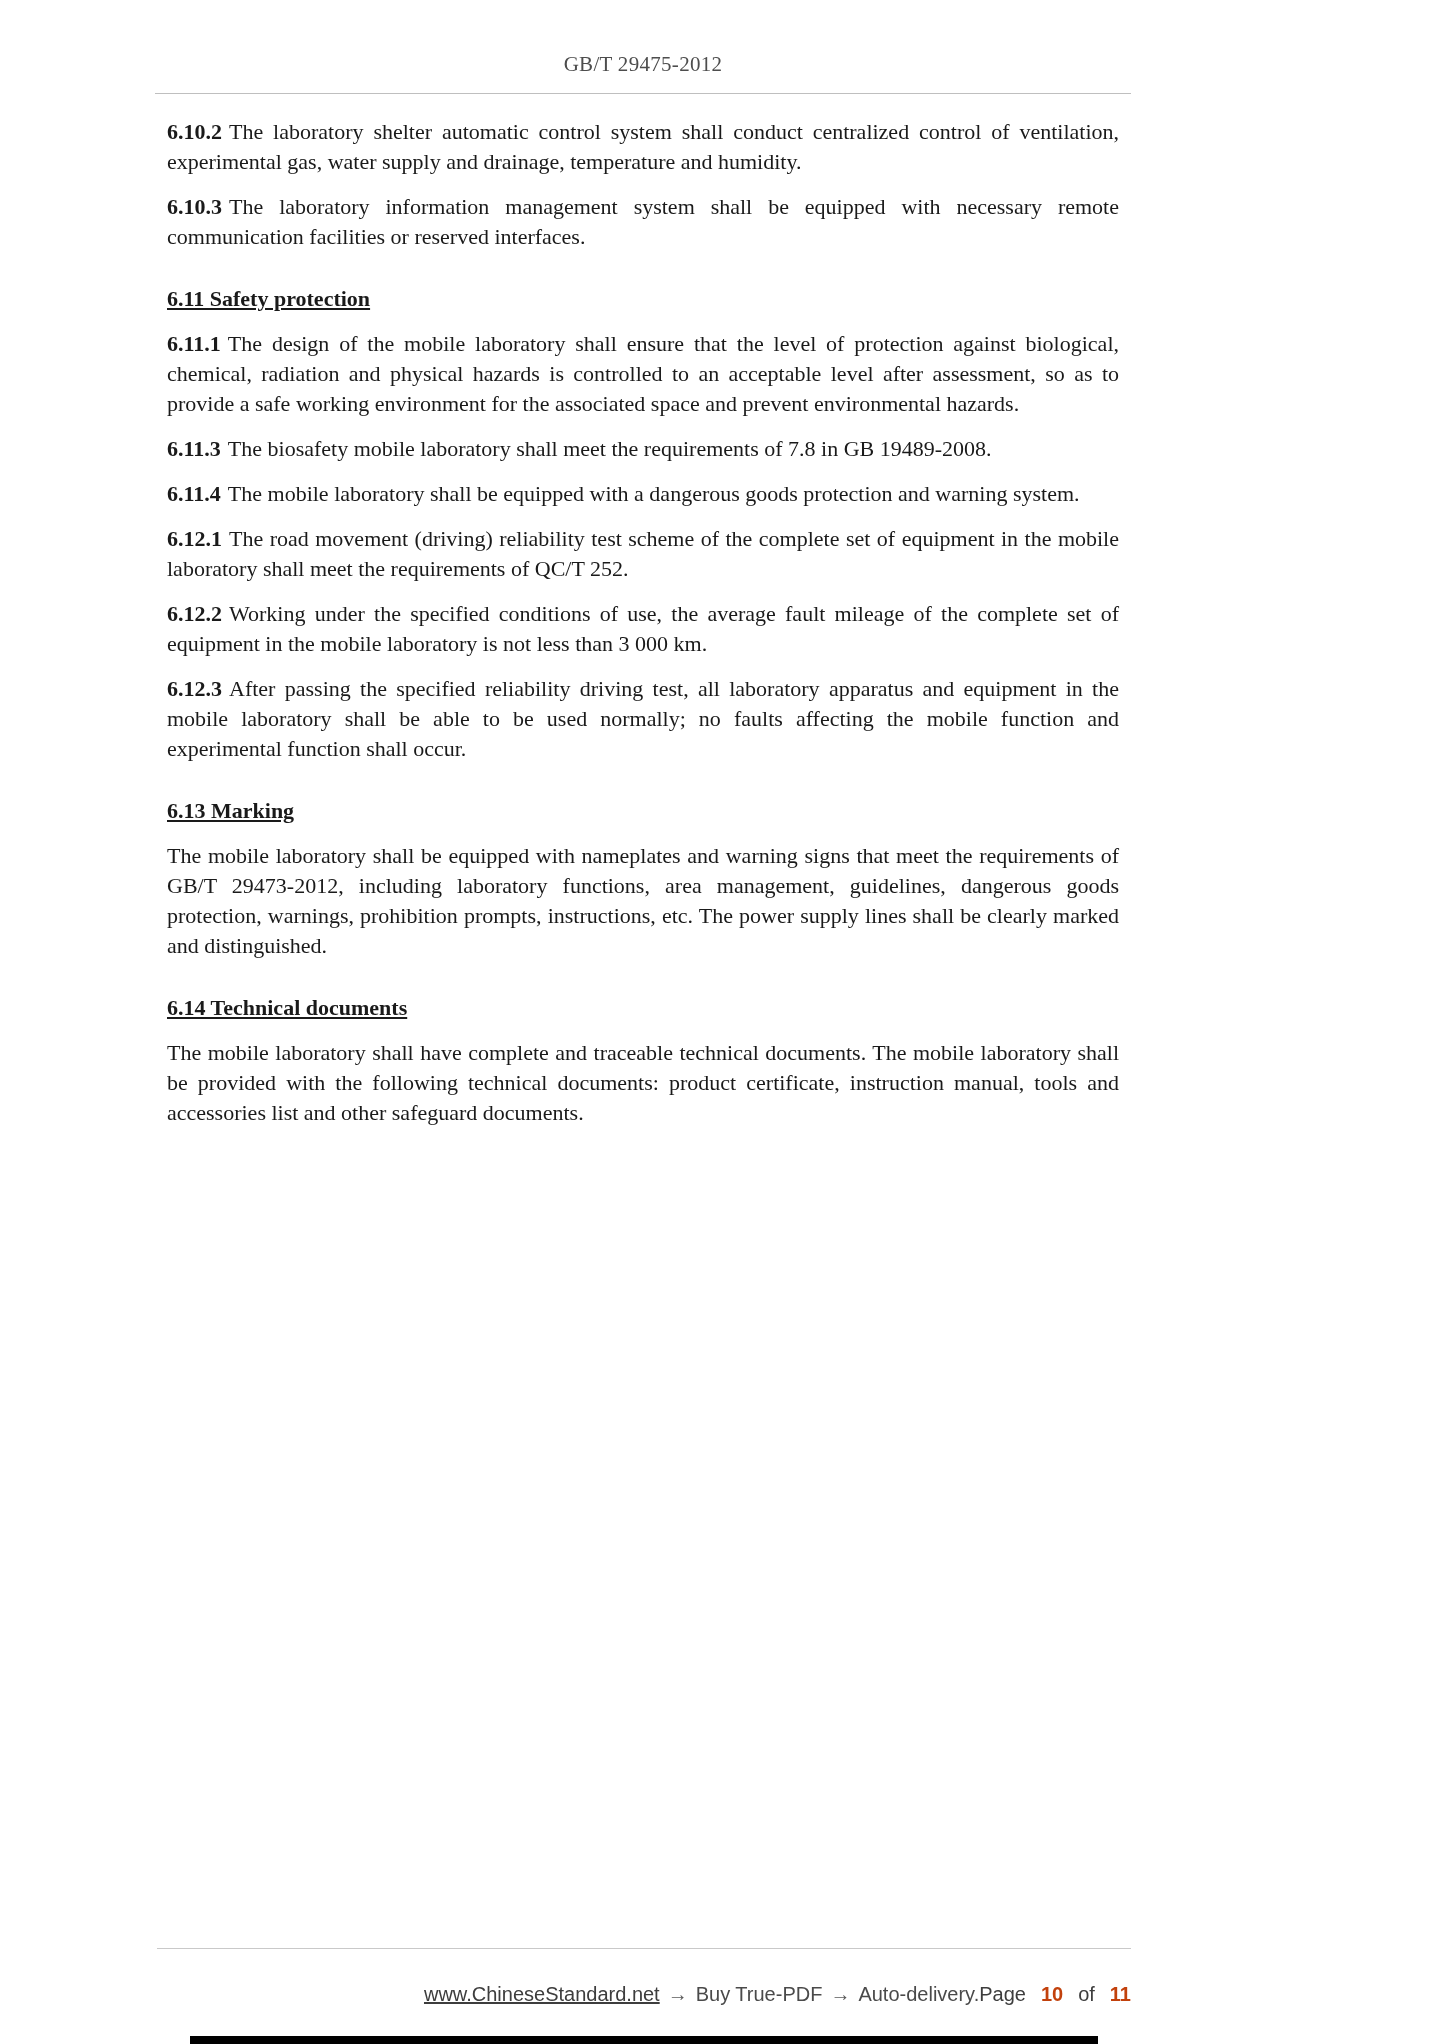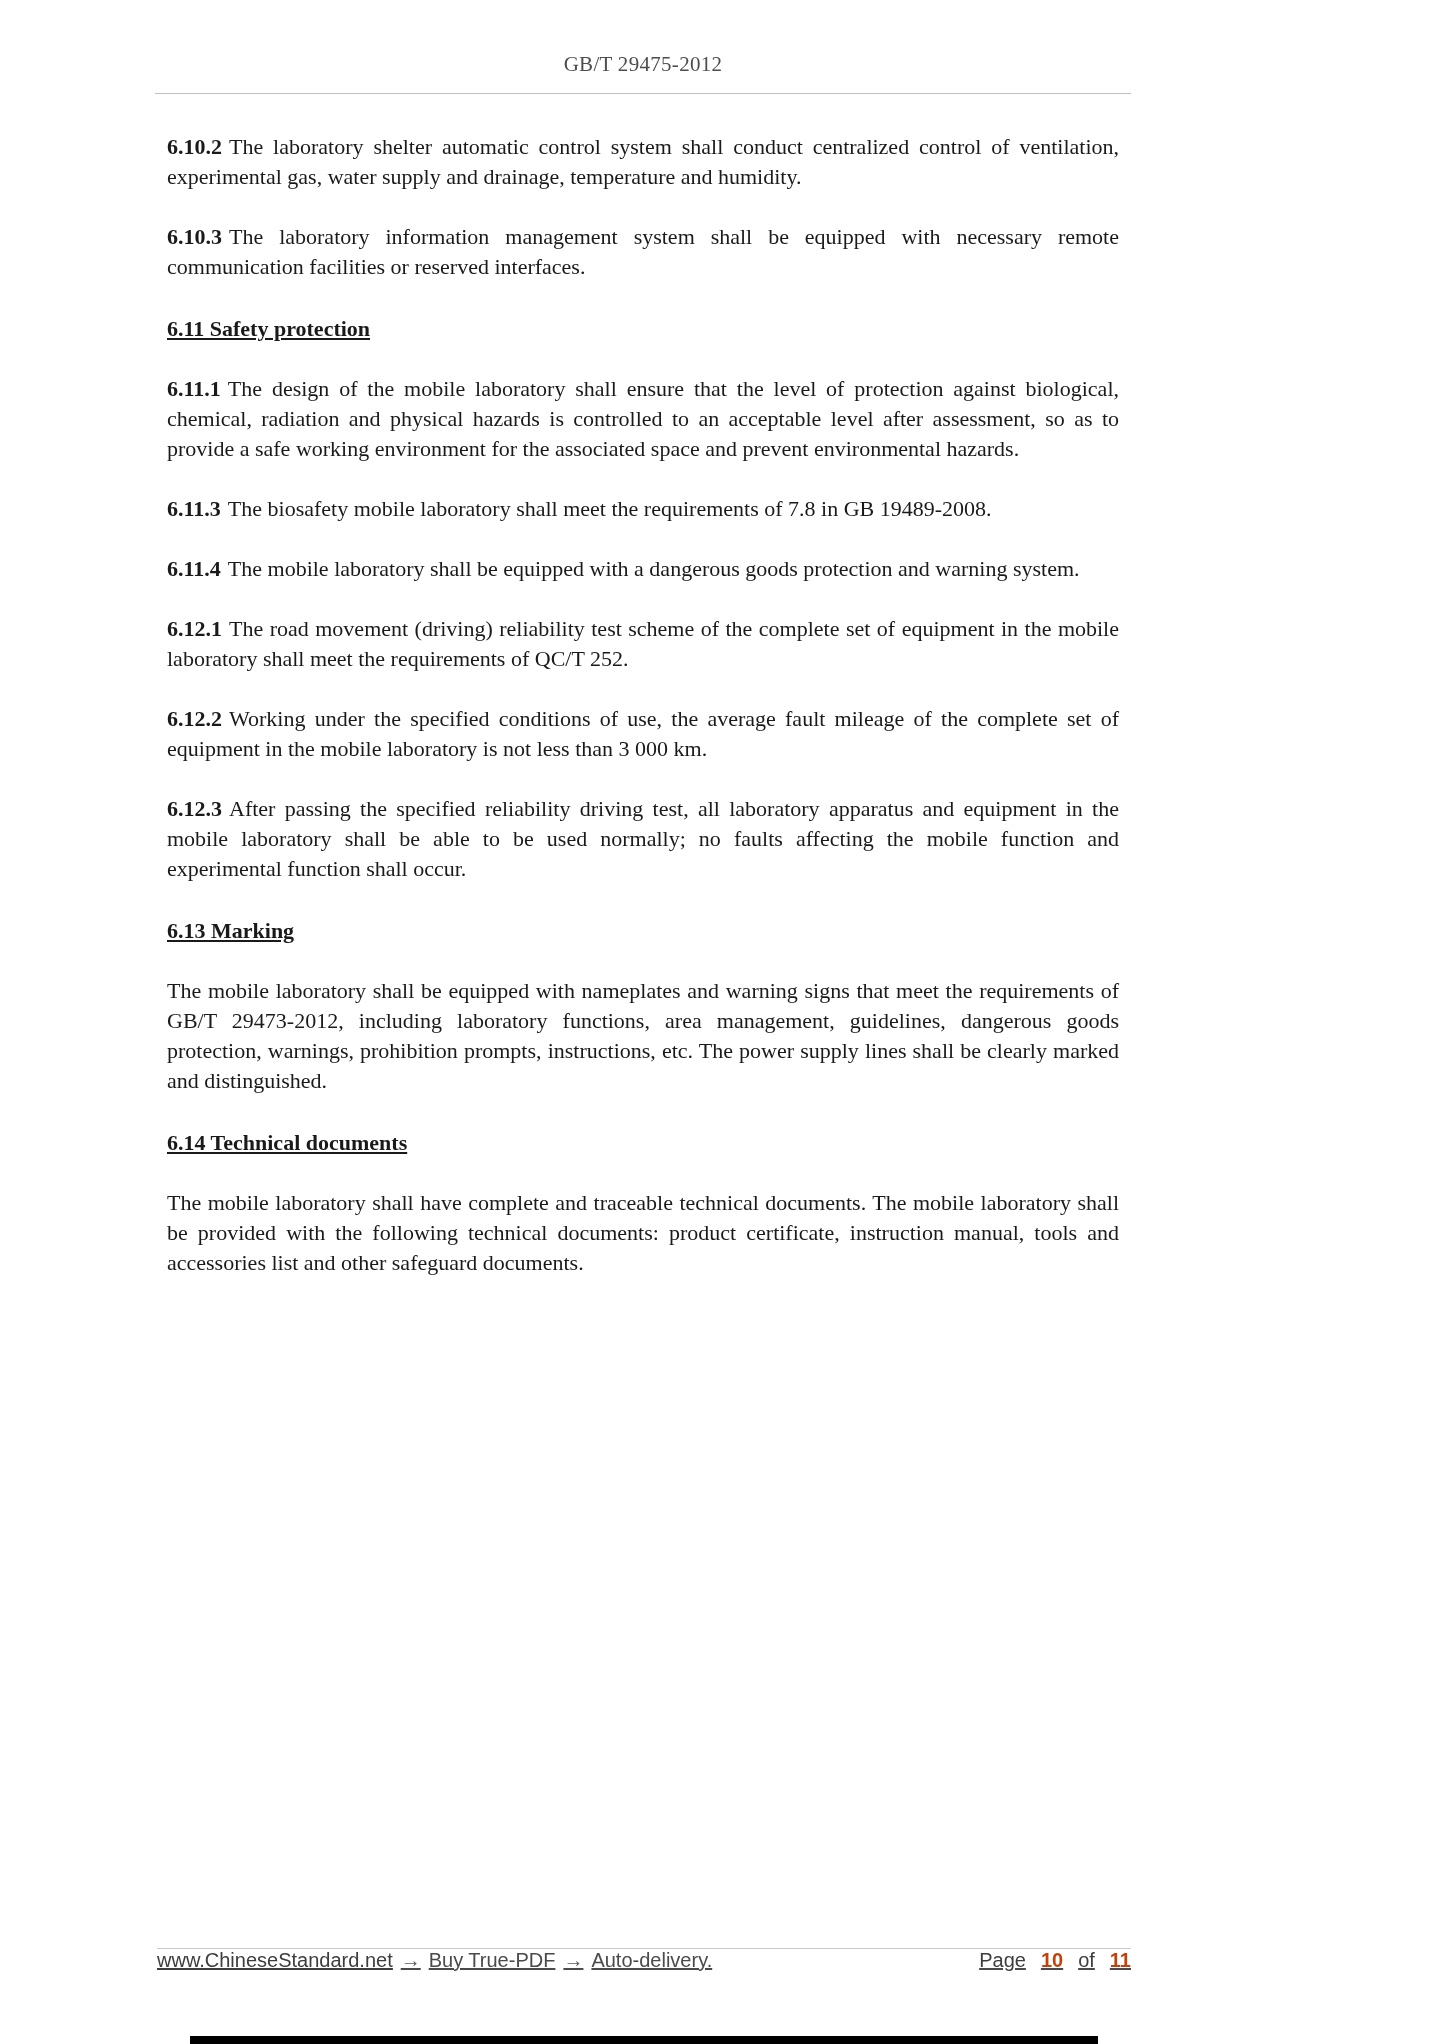--- a/index.html
+++ b/index.html
@@ -26,47 +26,47 @@
     height: 0;
   }
   .content {
     margin: 0 167px;
     padding-top: 8px;
     font-size: 22px;
     line-height: 30px;
     text-align: justify;
   }
   .content p.para {
-    margin-top: 30px;
+    margin-top: 15px;
   }
   .content h2.sec-heading {
     margin-top: 32px;
     font-size: 22px;
     line-height: 30px;
     font-weight: bold;
     text-align: left;
     text-decoration: underline;
   }
   .num {
     font-weight: bold;
     margin-right: 0.32em;
   }
   .footer {
     position: absolute;
     top: 1948px;
     left: 157px;
     right: 155px;
     border-top: 1px solid #c9c9c9;
+    padding-top: 34px;
     display: flex;
-    justify-content: space-between;
+    justify-content: flex-end;
     align-items: baseline;
     font-family: "Liberation Sans", "DejaVu Sans", sans-serif;
     font-size: 20px;
     color: #4a4a4a;
-    text-decoration: underline;
   }
   .footer-left { display: flex; align-items: baseline; gap: 8px; }
   .footer-link {
     color: #3d3d3d;
     text-decoration: underline;
     cursor: pointer;
   }
   .arrow { color: #5a5a5a; }
   .page-indicator { color: #3d3d3d; display: flex; gap: 15px; align-items: baseline; }
   .page-indicator b { color: #c2410c; }

